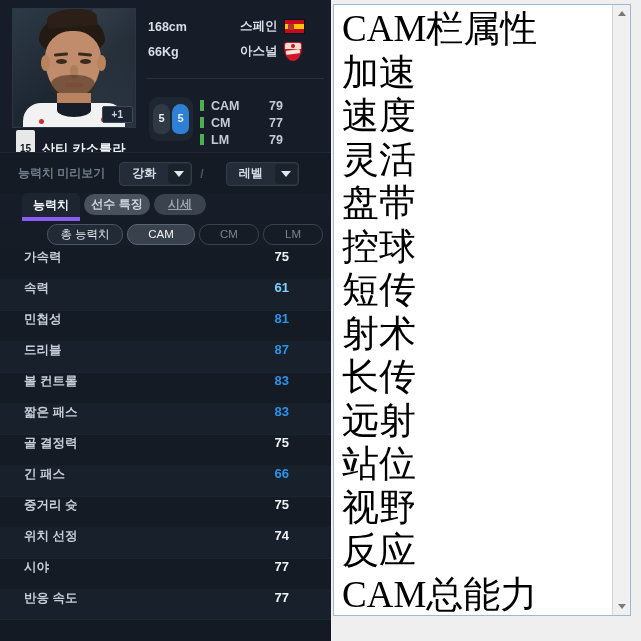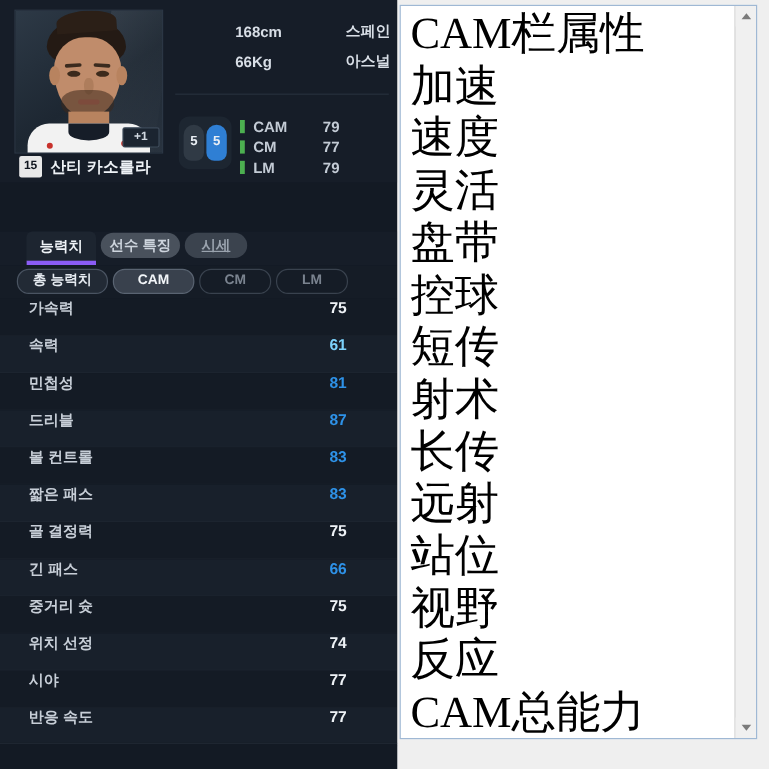--- a/index.html
+++ b/index.html
@@ -50,25 +50,25 @@
     position:absolute;right:2px;bottom:4px;
     background:#1b2430;border:1px solid #3d4a59;
     color:#cfd6df;font-size:10px;font-weight:bold;
     padding:2px 9px;border-radius:2px;
   }
 
   .name-row{position:absolute;left:16px;top:130px;display:flex;align-items:center;gap:7px;}
   .shirt-num{
     display:inline-block;background:#e8e8e8;color:#10161f;
     font-size:10px;font-weight:bold;line-height:12px;
-    padding:3px 3px;border-radius:2px;min-width:13px;text-align:center;
+    padding:13px 3px;border-radius:2px;min-width:13px;text-align:center;
   }
   .player-name{font-size:13px;font-weight:bold;color:#eef2f6;letter-spacing:.3px;}
 
-  .bio{position:absolute;left:148px;top:14px;width:175px;margin-left:48px;}
+  .bio{position:absolute;left:148px;top:14px;width:175px;}
   .bio-row{display:flex;align-items:center;height:25px;font-size:12.5px;font-weight:bold;color:#d8dee6;}
   .bio-val{width:92px;}
   .bio-side{display:flex;align-items:center;gap:6px;}
   .flag{width:19px;height:13px;border:1px solid #0c1118;position:relative;overflow:hidden;background:#c60b1e;flex:none;}
   .flag .mid{position:absolute;left:0;top:33%;width:100%;height:34%;background:#ffc400;}
   .flag .crest{position:absolute;left:3px;top:4px;width:6px;height:6px;background:#b6322b;border-radius:1px;}
   .crest-club{width:18px;height:19px;position:relative;flex:none;}
   .crest-club .shield{position:absolute;left:0;top:0;width:18px;height:19px;background:#d0162c;border-radius:3px 3px 50% 50%/3px 3px 70% 70%;}
   .crest-club .top{position:absolute;left:1px;top:1px;width:16px;height:6px;background:#e8e0cf;border-radius:2px 2px 0 0;}
   .crest-club .cannon{position:absolute;left:2px;top:8px;width:14px;height:4px;background:#f2e9d6;border-radius:1px;transform:rotate(-8deg);}
@@ -117,21 +117,21 @@
     border-radius:5px 5px 0 0;font-size:12px;font-weight:bold;text-align:center;
   }
   .tab.active{left:22px;width:58px;background:#1d2530;color:#f0f4f8;border-bottom:4px solid #8b5cf6;}
   .tab.t2{left:84px;width:66px;background:#49515c;color:#cdd4dd;border-radius:12px;height:21px;line-height:21px;top:1px;}
   .tab.t3{left:154px;width:52px;background:#3b434e;color:#9aa3ae;border-radius:12px;height:21px;line-height:21px;top:1px;text-decoration:underline;}
 
   
   .pills{position:absolute;left:0;top:221px;width:331px;height:28px;background:#151c26;}
   .pill{
     position:absolute;top:3px;height:19px;line-height:19px;border-radius:10px;
-    font-size:11.5px;font-weight:bold;text-align:center;
+    font-size:11.5px;font-weight:normal;text-align:center;margin-left:33px;
   }
   .pill.p0{left:14px;width:74px;background:#222a35;border:1px solid #4a5462;color:#e6ebf1;}
   .pill.p1{left:94px;width:66px;background:#39414d;border:1px solid #5a6472;color:#f2f5f8;}
   .pill.p2{left:166px;width:58px;background:#151c26;border:1px solid #39424e;color:#7a838f;}
   .pill.p3{left:230px;width:58px;background:#151c26;border:1px solid #39424e;color:#7a838f;}
 
   
   .attrs{position:absolute;left:0;top:249px;width:331px;}
   .attr{
     position:relative;height:30px;display:flex;
@@ -264,20 +264,36 @@
           <span class="pos-val">77</span>
         </div>
         <div class="pos-row">
           <span class="pos-bar"></span>
           <span class="pos-name">LM</span>
           <span class="pos-val">79</span>
         </div>
       </div>
     </div>
 
+    <div class="preview-bar">
+      <span class="preview-label">능력치 미리보기</span>
+      <span class="dd">
+        <span class="dd-text">강화</span>
+        <span class="dd-arrow">
+            <i></i>
+          </span>
+      </span>
+      <span class="slash">/</span>
+      <span class="dd">
+        <span class="dd-text">레벨</span>
+        <span class="dd-arrow">
+            <i></i>
+          </span>
+      </span>
+    </div>
 
     <div class="tabs">
       <div class="tab active">능력치</div>
       <div class="tab t2">선수 특징</div>
       <div class="tab t3">시세</div>
     </div>
 
     <div class="pills">
       <div class="pill p0">총 능력치</div>
       <div class="pill p1">CAM</div>

